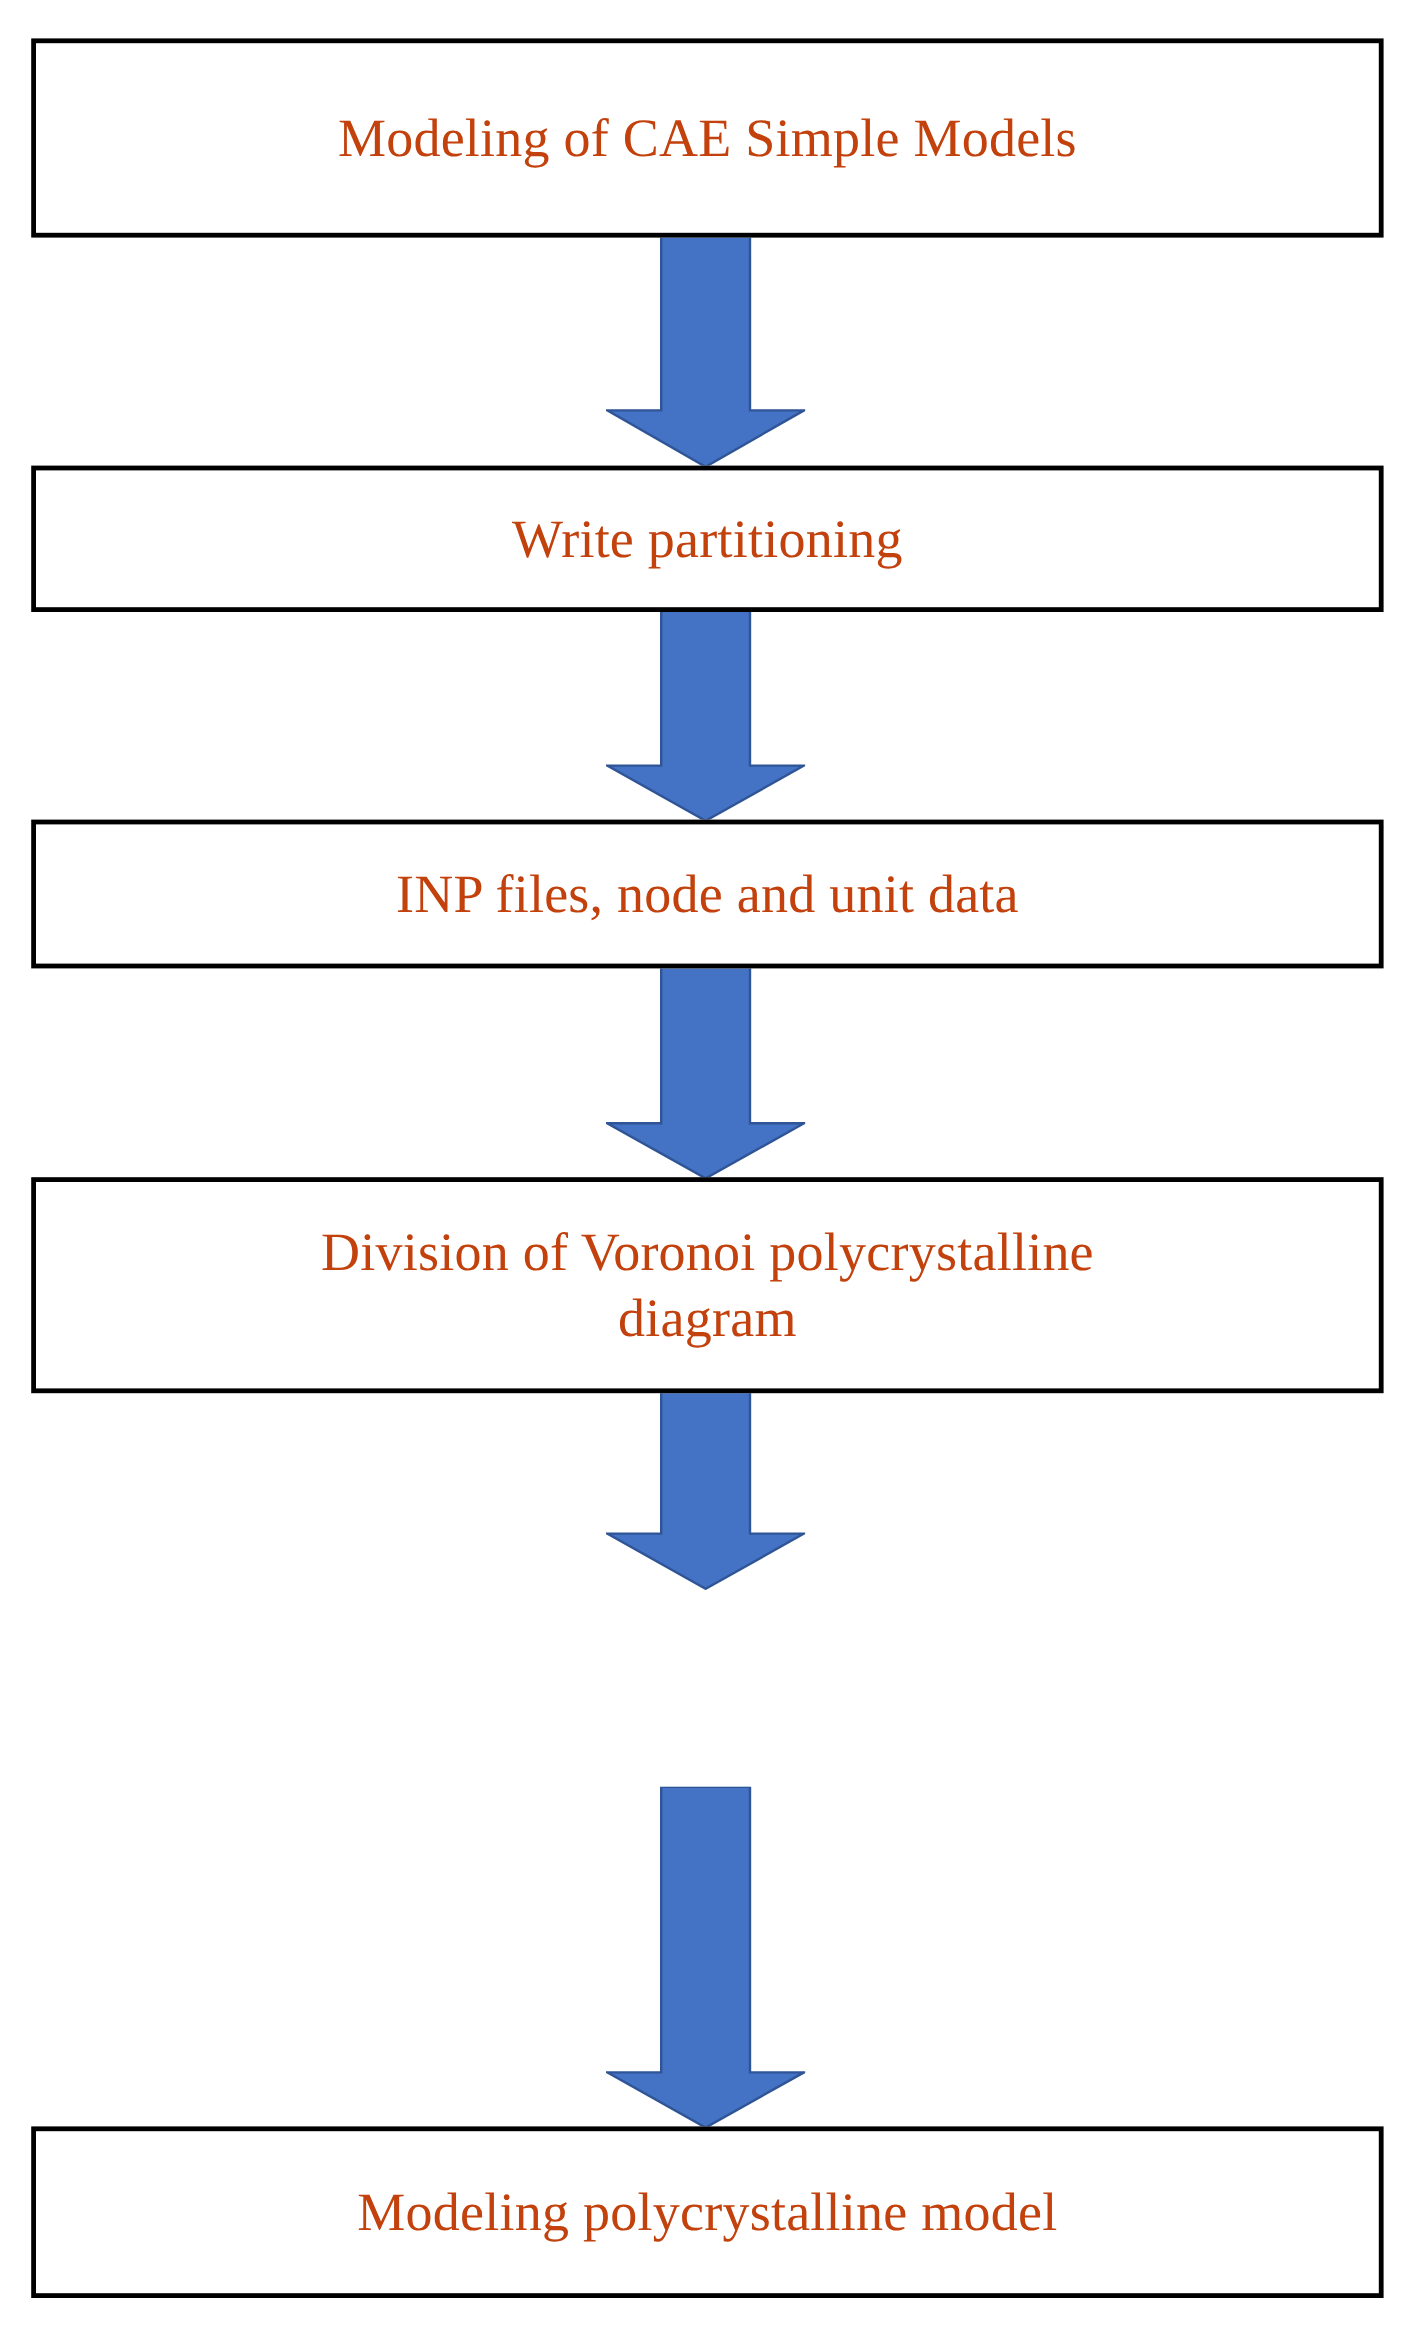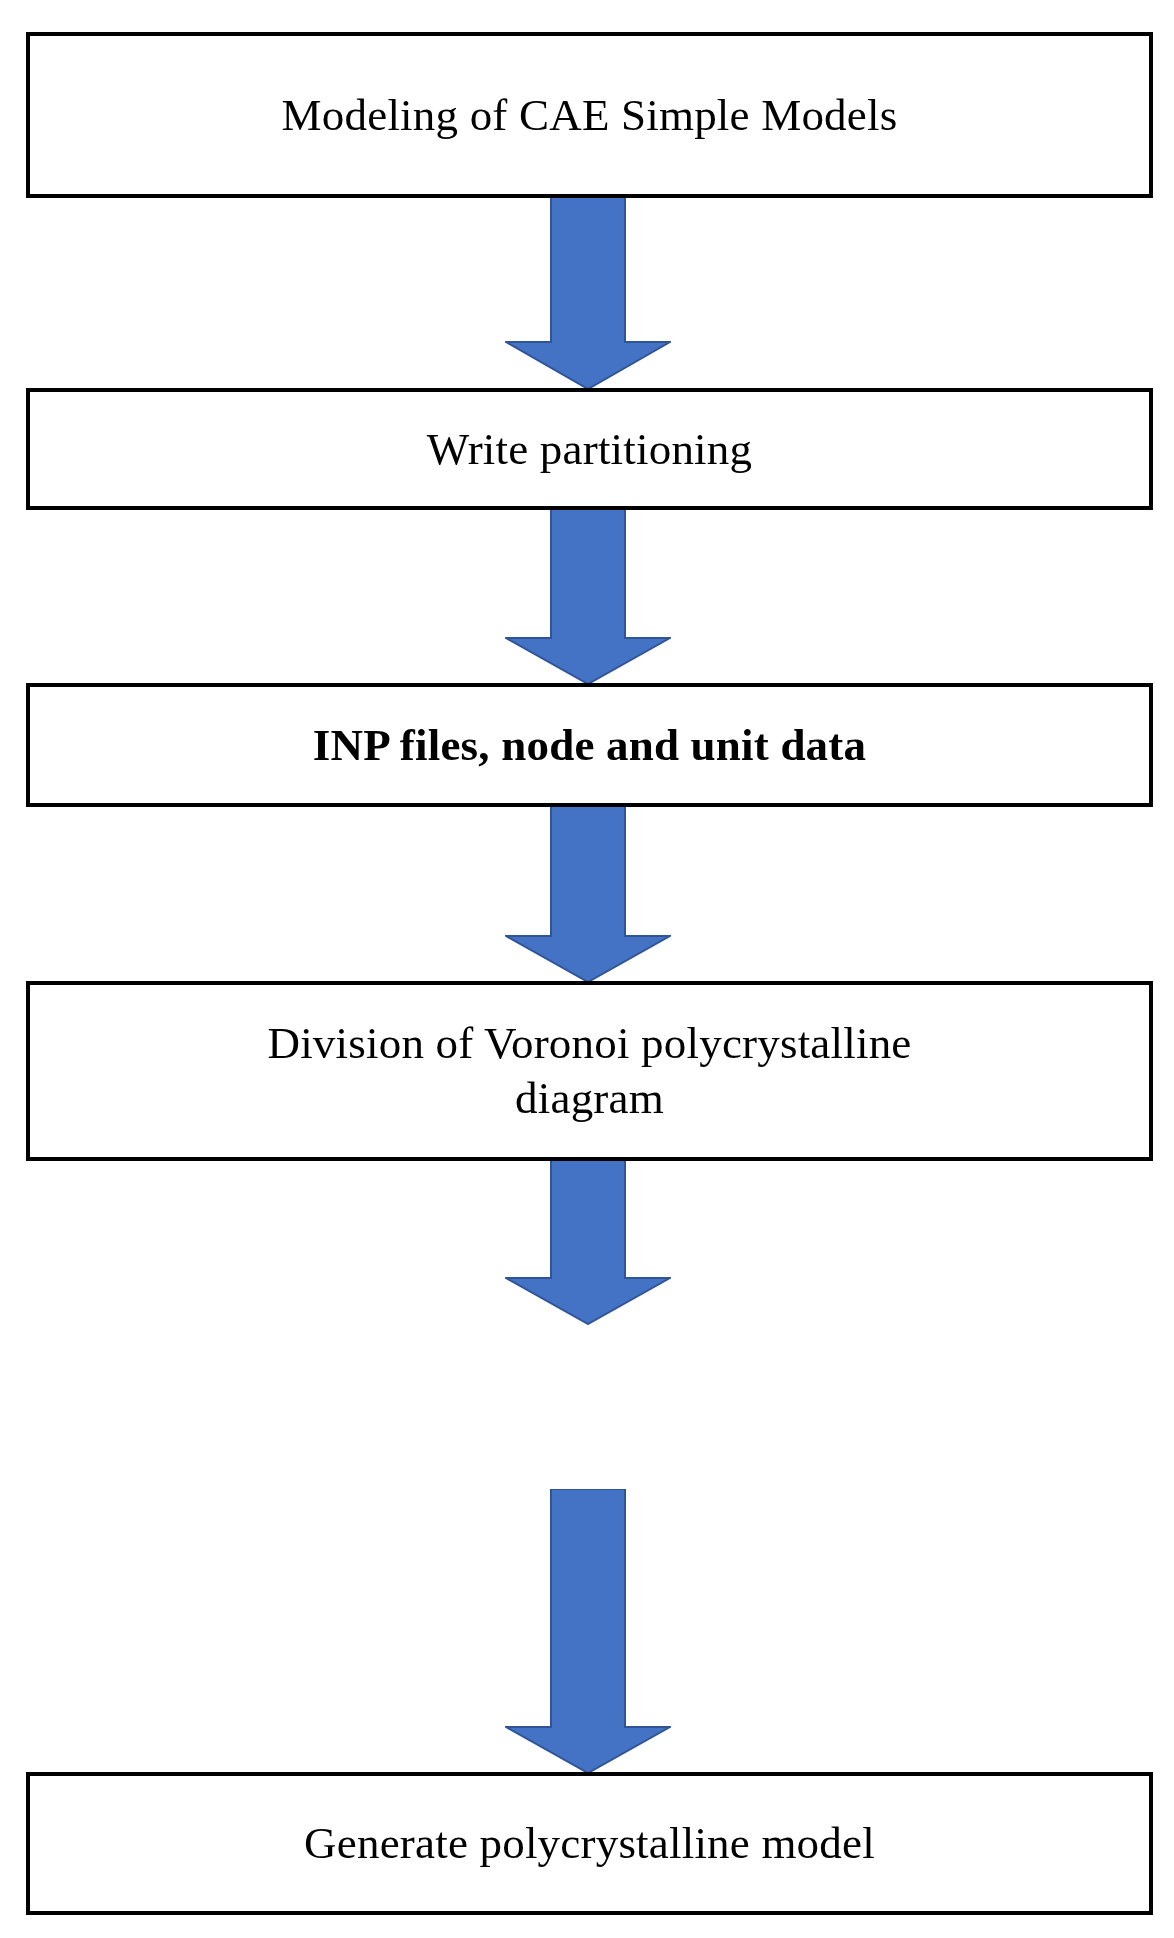--- a/index.html
+++ b/index.html
@@ -29,21 +29,21 @@
     align-items: center;
     justify-content: center;
     text-align: center;
     z-index: 2;
   }
   .node-label {
     display: block;
     font-family: "Liberation Serif", "DejaVu Serif", serif;
     font-size: 45px;
     line-height: 1.22;
-    color: #000000;
+    color: #c2410c;
     letter-spacing: 0.2px;
     padding: 0 18px;
     white-space: pre-line;
   }
   .connector {
     position: absolute;
     z-index: 1;
   }
   .connector svg {
     display: block;
@@ -67,21 +67,21 @@
   <div class="node" style="top:388px; height:122px;">
     <span class="node-label">Write partitioning</span>
   </div>
 
   <div class="connector" style="left:505px; top:508px; width:166px; height:177px;">
     <svg width="166" height="177" viewBox="0 0 166 177" aria-hidden="true">
       <polygon points="46,0 120,0 120,130 165,130 83,176 1,130 46,130" fill="#4472C4" stroke="#2F5597" stroke-width="2" stroke-linejoin="miter"></polygon>
     </svg>
   </div>
 
-  <div class="node" style="top:683px; height:124px;font-weight:bold;">
+  <div class="node" style="top:683px; height:124px;">
     <span class="node-label">INP files, node and unit data</span>
   </div>
 
   <div class="connector" style="left:505px; top:805px; width:166px; height:178px;">
     <svg width="166" height="178" viewBox="0 0 166 178" aria-hidden="true">
       <polygon points="46,0 120,0 120,131 165,131 83,177 1,131 46,131" fill="#4472C4" stroke="#2F5597" stroke-width="2" stroke-linejoin="miter"></polygon>
     </svg>
   </div>
 
   <div class="node" style="top:981px; height:180px;">
@@ -96,16 +96,16 @@
   </div>
 
 
   <div class="connector" style="left:505px; top:1489px; width:166px; height:285px;">
     <svg width="166" height="285" viewBox="0 0 166 285" aria-hidden="true">
       <polygon points="46,0 120,0 120,238 165,238 83,284 1,238 46,238" fill="#4472C4" stroke="#2F5597" stroke-width="2" stroke-linejoin="miter"></polygon>
     </svg>
   </div>
 
   <div class="node" style="top:1772px; height:143px;">
-    <span class="node-label">Generate polycrystalline model</span>
+    <span class="node-label">Modeling polycrystalline model</span>
   </div>
 
 </div>
 
 </body></html>

